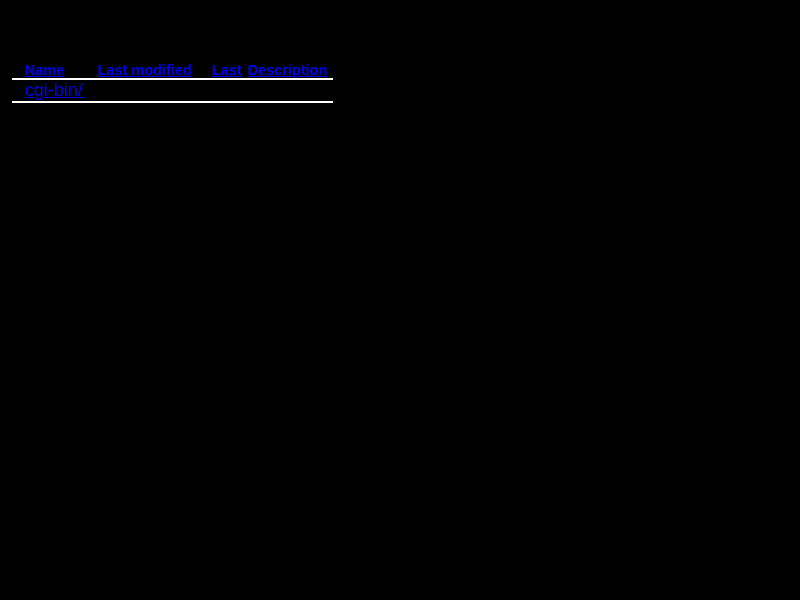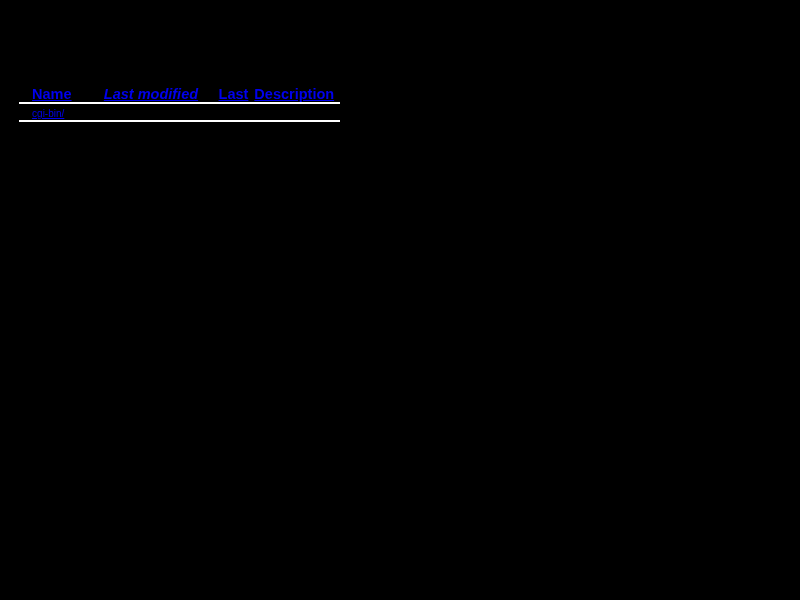--- a/index.html
+++ b/index.html
@@ -26,44 +26,43 @@
     top: 8px;
     font-family: "Liberation Serif", serif;
     font-size: 24px;
     font-weight: bold;
     color: #000000;
     margin: 0;
     white-space: nowrap;
   }
   .listing {
     position: absolute;
-    left: 19px;
+    left: 12px;
     top: 62px;
     width: 321px;
-    margin-top: 24px;
   }
   table.listing-table {
     border-collapse: collapse;
     font-family: "Liberation Sans", sans-serif;
     font-size: 14.5px;
     width: 321px;
   }
   table.listing-table th,
   table.listing-table td {
     padding: 0;
     text-align: left;
     vertical-align: baseline;
     white-space: nowrap;
   }
   .header-row th {
     padding-bottom: 8px;
   }
   .col-icon { width: 14px; }
   .col-name { width: 74px; }
-  .col-mod  { width: 108px; font-style: italic; }
+  .col-mod  { width: 108px; }
   .col-size { width: 38px; padding-right: 6px !important; text-align: right !important; }
   .col-desc { width: 86px; }
 
   .hlink {
     color: #0000ee;
     text-decoration: underline;
     font-weight: bold;
     cursor: pointer;
   }
   .rule {
@@ -77,21 +76,21 @@
   .rule-wrap { padding: 0; }
   .entry-row td {
     padding-top: 7px;
     padding-bottom: 7px;
   }
   .entry-link {
     color: #0000ee;
     text-decoration: underline;
     font-weight: normal;
     cursor: pointer;
-    font-size: 10px;
+    font-size: 18px;
   }
   .size-cell, .desc-cell {
     color: #ffffff;
     font-size: 14.5px;
   }
   .mod-cell {
     color: #ffffff;
     font-size: 14.5px;
   }
   .rule-row td { padding: 0; }

